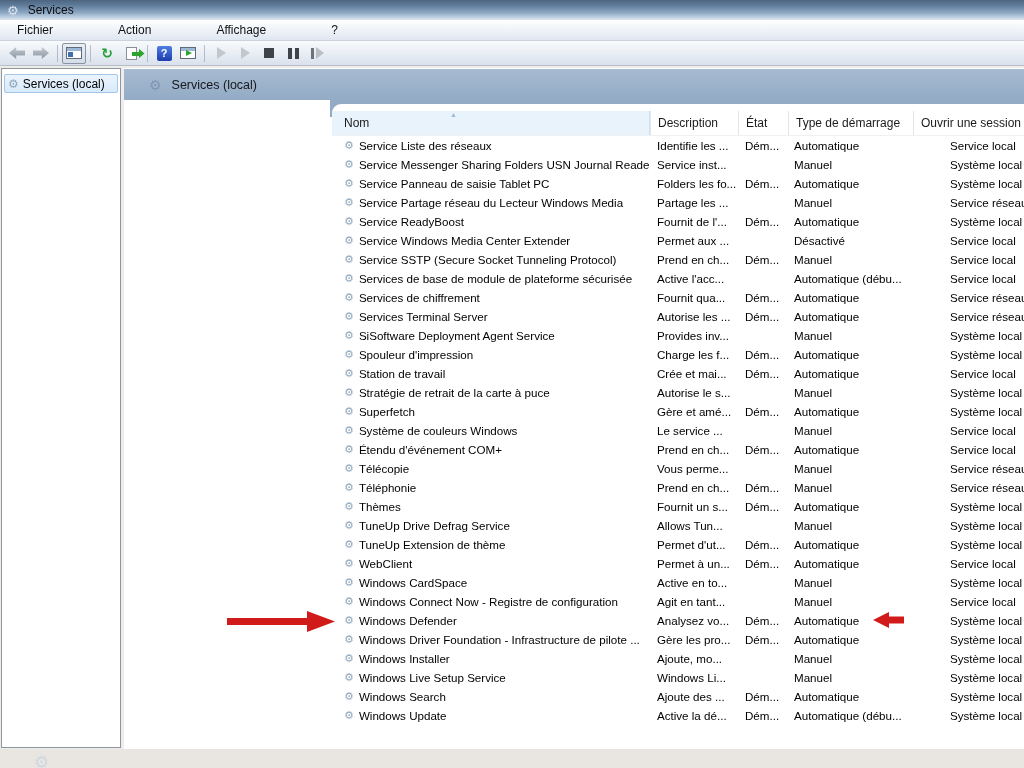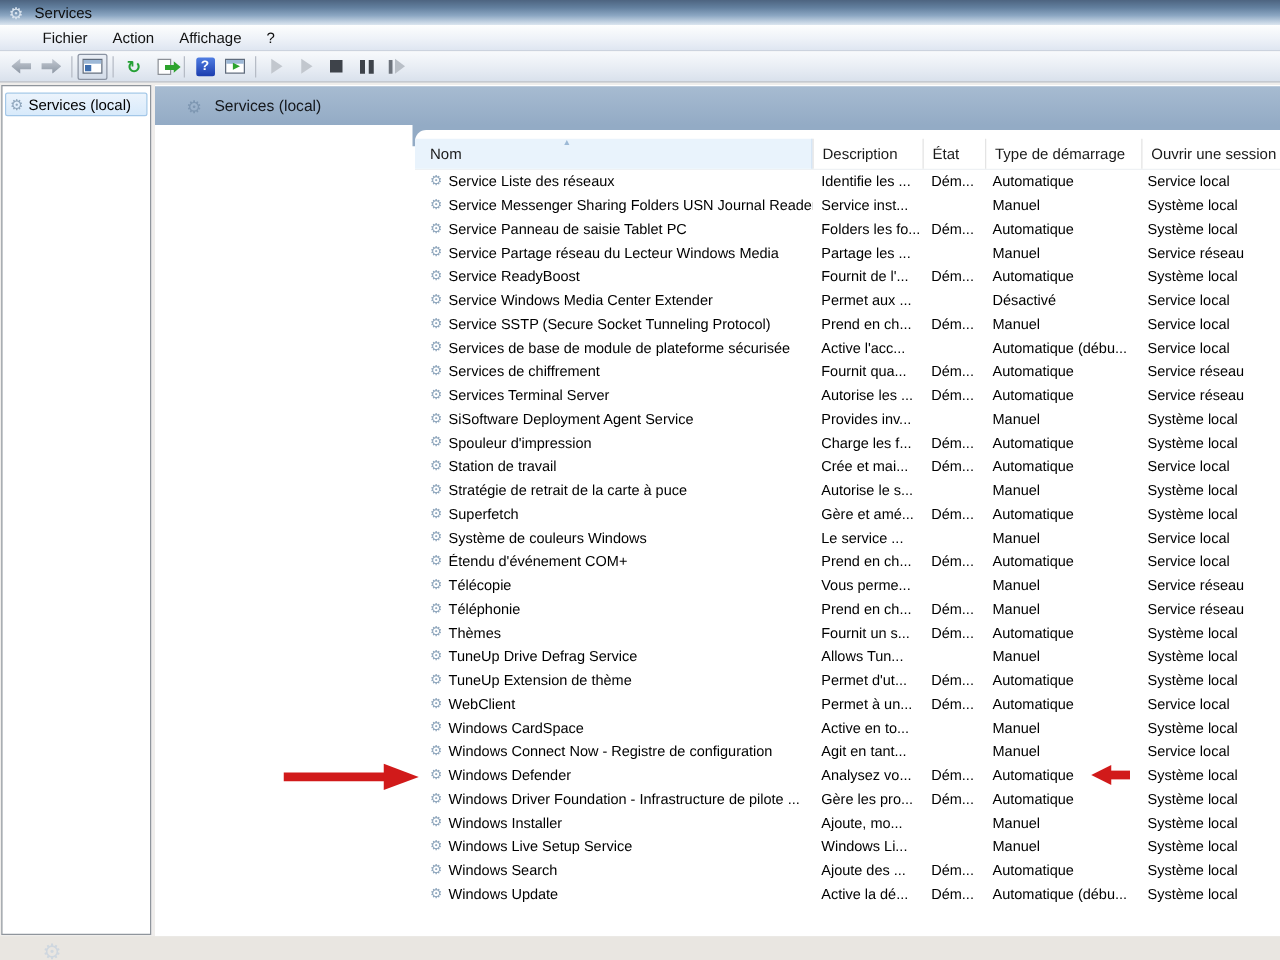--- a/index.html
+++ b/index.html
@@ -14,21 +14,21 @@
     position:absolute; left:0; top:0; width:1024px; height:20px;
     background:linear-gradient(180deg,#4d6480 0%,#627f9e 30%,#8ba6c2 62%,#c2d2e2 88%,#dce6f0 100%);
     display:flex; align-items:center; padding-left:7px; font-size:12px; color:#0d0d0d;
   }
   .titlebar .app-gear { font-size:13px; color:#d9e3ee; margin-right:9px; line-height:1; }
   
   .menubar {
     position:absolute; left:0; top:20px; width:1024px; height:21px;
     background:linear-gradient(180deg,#fdfefe 0%,#eef2f8 55%,#dfe6f1 100%);
     border-bottom:1px solid #ccd3de;
-    display:flex; align-items:center; padding-left:24px; font-size:12px; color:#111;
+    display:flex; align-items:center; padding-left:7px; font-size:12px; color:#111;gap:45px;
   }
   .menu-item { padding:2px 10px; cursor:default; }
   
   .toolbar {
     position:absolute; left:0; top:41px; width:1024px; height:25px;
     background:linear-gradient(180deg,#f8fafc 0%,#e8edf4 55%,#d9e1ec 100%);
     border-bottom:1px solid #b9bfc8;
     display:flex; align-items:center; padding-left:5px;
   }
   .tb-btn { width:24px; height:21px; display:flex; align-items:center; justify-content:center; position:relative; }
@@ -83,21 +83,21 @@
   .lheader { height:25px; font-size:12px; color:#1a1a1a; border-bottom:1px solid #eef1f4; }
   .hcell { display:flex; align-items:center; padding-left:7px; border-left:1px solid #e4e4e4; white-space:nowrap; overflow:hidden; position:relative; }
   .hcell:first-child { border-left:none; padding-left:12px; }
   .hcell.hl { background:#e9f3fc; border-right:1px solid #cfe2f4; border-left:none; }
   .sort-arrow { position:absolute; left:118px; top:0px; font-size:7px; color:#9cb9d6; }
   .lrow { height:19px; font-size:11.6px; color:#000; align-items:center; }
   .cell { white-space:nowrap; overflow:hidden; padding-left:7px; }
   .cell.name { display:flex; align-items:center; padding-left:12px; }
   .cell.name .gear { font-size:11px; margin-right:5px; }
   .cell.type { padding-left:6px; }
-  .cell.sess { padding-left:5px; }
+  .cell.sess { padding-left:5px;margin-left:32px; }
   
   .tabbar {
     position:absolute; left:0; right:0; top:659px; height:23px;
     background:linear-gradient(180deg,#fcfbfa,#f3f1ee);
     border-top:1px solid #a6abb2; border-bottom:1px solid #979ba1;
     display:flex; padding-left:6px;margin-top:45px;
   }
   .tab { position:relative; height:20px; padding:0; margin-right:3px;
          clip-path:polygon(0 0,100% 0,calc(100% - 7px) 100%,7px 100%); background:#8d9299; }
   .tab-inner { position:absolute; left:1px; right:1px; top:0; bottom:1px;

